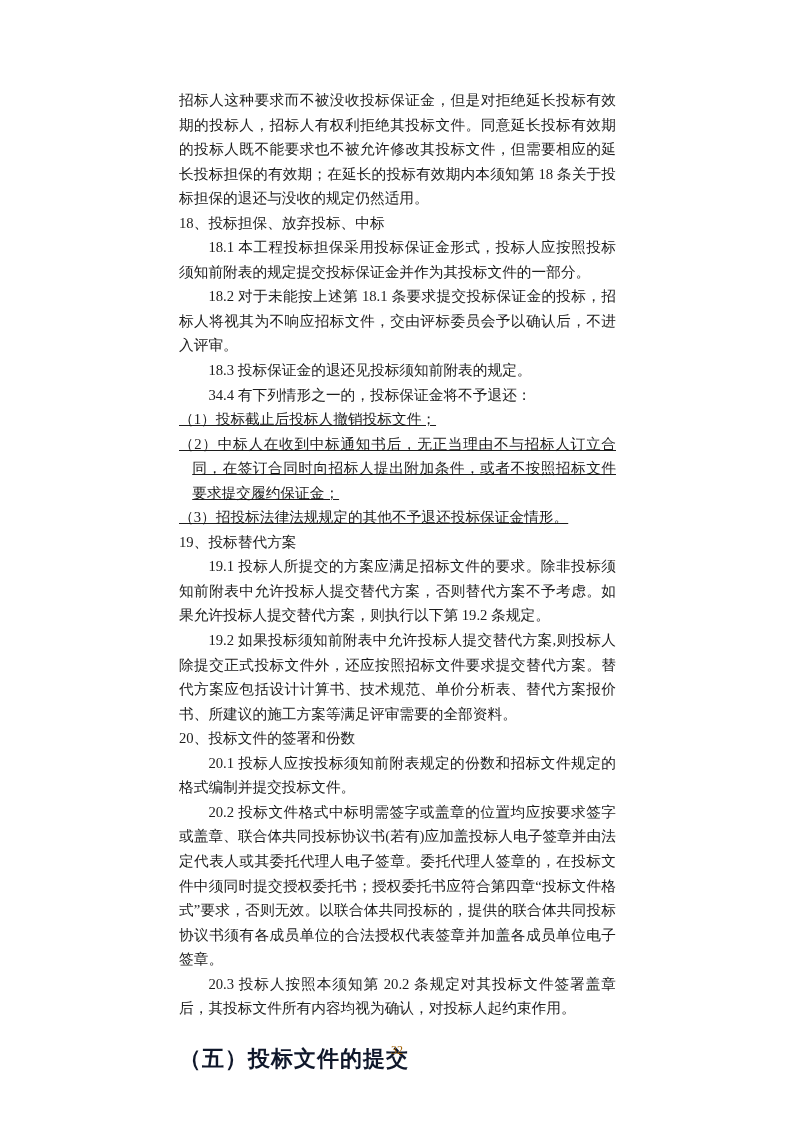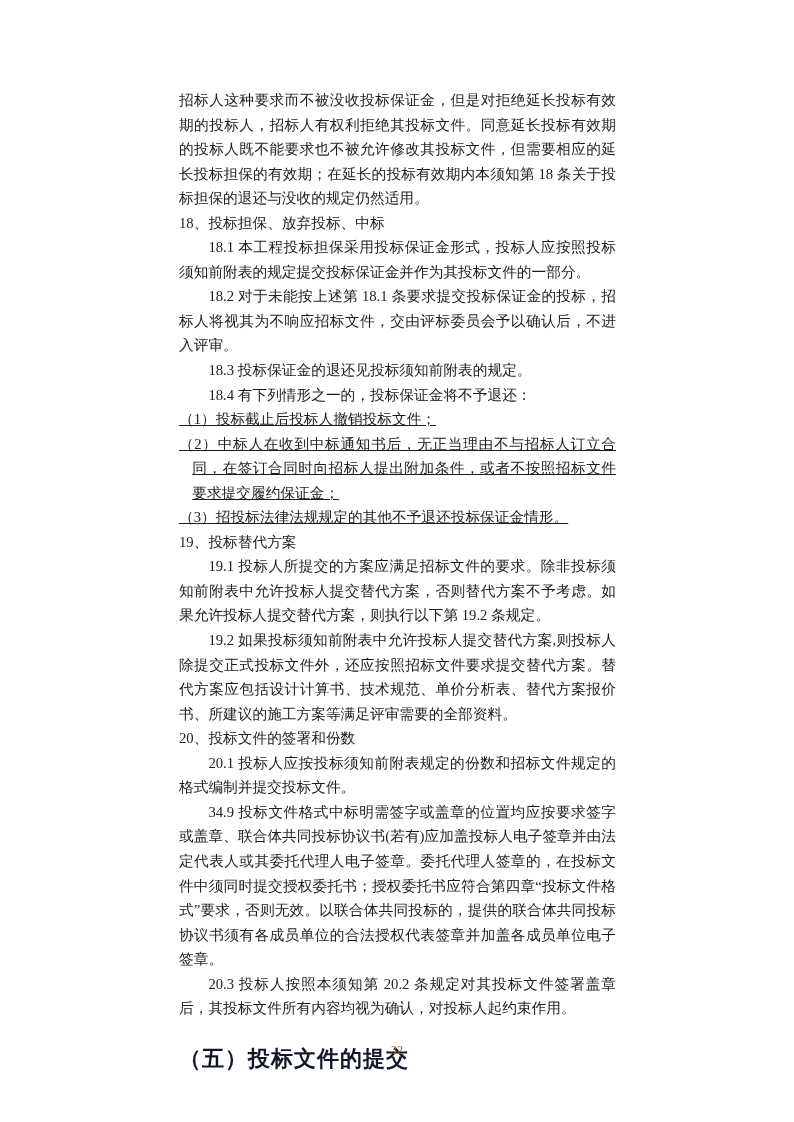--- a/index.html
+++ b/index.html
@@ -59,29 +59,29 @@
 </head>
 <body>
 
 <div class="page">
   <div class="doc-body">
       <p class="flush">招标人这种要求而不被没收投标保证金，但是对拒绝延长投标有效期的投标人，招标人有权利拒绝其投标文件。同意延长投标有效期的投标人既不能要求也不被允许修改其投标文件，但需要相应的延长投标担保的有效期；在延长的投标有效期内本须知第 18 条关于投标担保的退还与没收的规定仍然适用。</p>
       <p class="section">18、投标担保、放弃投标、中标</p>
       <p class="indent">18.1 本工程投标担保采用投标保证金形式，投标人应按照投标须知前附表的规定提交投标保证金并作为其投标文件的一部分。</p>
       <p class="indent">18.2 对于未能按上述第 18.1 条要求提交投标保证金的投标，招标人将视其为不响应招标文件，交由评标委员会予以确认后，不进入评审。</p>
       <p class="indent">18.3 投标保证金的退还见投标须知前附表的规定。</p>
-      <p class="indent">18.4 有下列情形之一的，投标保证金将不予退还：</p>
+      <p class="indent">34.4 有下列情形之一的，投标保证金将不予退还：</p>
       <p class="list">（1）投标截止后投标人撤销投标文件；</p>
       <p class="list">（2）中标人在收到中标通知书后，无正当理由不与招标人订立合同，在签订合同时向招标人提出附加条件，或者不按照招标文件要求提交履约保证金；</p>
       <p class="list">（3）招投标法律法规规定的其他不予退还投标保证金情形。</p>
       <p class="section">19、投标替代方案</p>
       <p class="indent">19.1 投标人所提交的方案应满足招标文件的要求。除非投标须知前附表中允许投标人提交替代方案，否则替代方案不予考虑。如果允许投标人提交替代方案，则执行以下第 19.2 条规定。</p>
       <p class="indent">19.2 如果投标须知前附表中允许投标人提交替代方案,则投标人除提交正式投标文件外，还应按照招标文件要求提交替代方案。替代方案应包括设计计算书、技术规范、单价分析表、替代方案报价书、所建议的施工方案等满足评审需要的全部资料。</p>
       <p class="section">20、投标文件的签署和份数</p>
       <p class="indent">20.1 投标人应按投标须知前附表规定的份数和招标文件规定的格式编制并提交投标文件。</p>
-      <p class="indent">34.9 投标文件格式中标明需签字或盖章的位置均应按要求签字或盖章、联合体共同投标协议书(若有)应加盖投标人电子签章并由法定代表人或其委托代理人电子签章。委托代理人签章的，在投标文件中须同时提交授权委托书；授权委托书应符合第四章“投标文件格式”要求，否则无效。以联合体共同投标的，提供的联合体共同投标协议书须有各成员单位的合法授权代表签章并加盖各成员单位电子签章。</p>
+      <p class="indent">20.2 投标文件格式中标明需签字或盖章的位置均应按要求签字或盖章、联合体共同投标协议书(若有)应加盖投标人电子签章并由法定代表人或其委托代理人电子签章。委托代理人签章的，在投标文件中须同时提交授权委托书；授权委托书应符合第四章“投标文件格式”要求，否则无效。以联合体共同投标的，提供的联合体共同投标协议书须有各成员单位的合法授权代表签章并加盖各成员单位电子签章。</p>
       <p class="indent">20.3 投标人按照本须知第 20.2 条规定对其投标文件签署盖章后，其投标文件所有内容均视为确认，对投标人起约束作用。</p>
       <p class="heading">（五）投标文件的提交</p>
     </div>
   <div class="page-footer">
     <span>32</span>
   </div>
 </div>
 
 </body></html>

